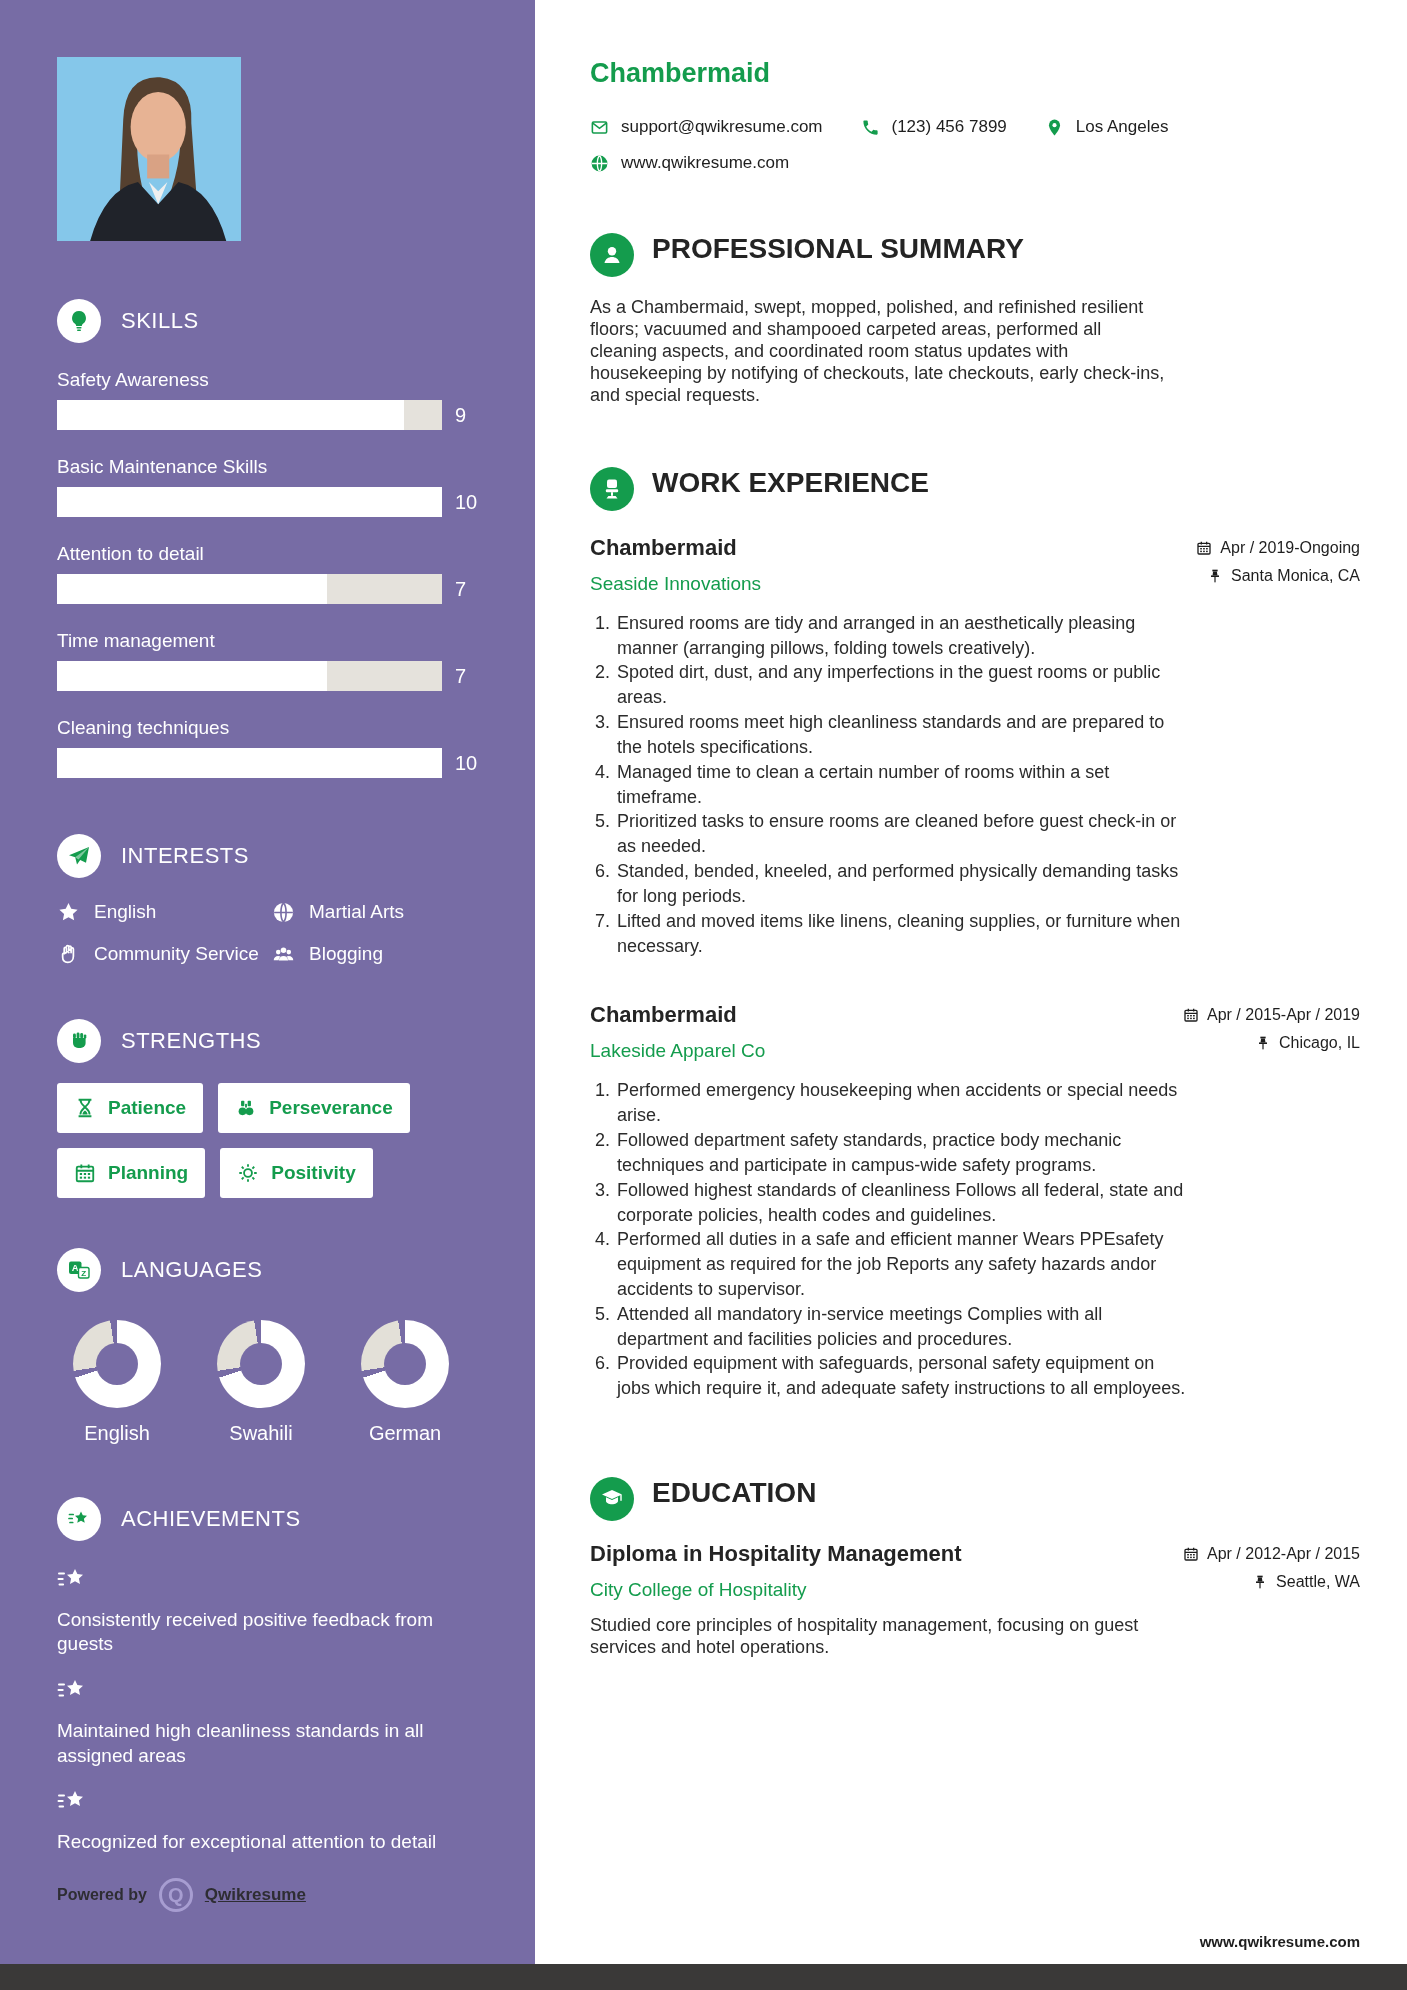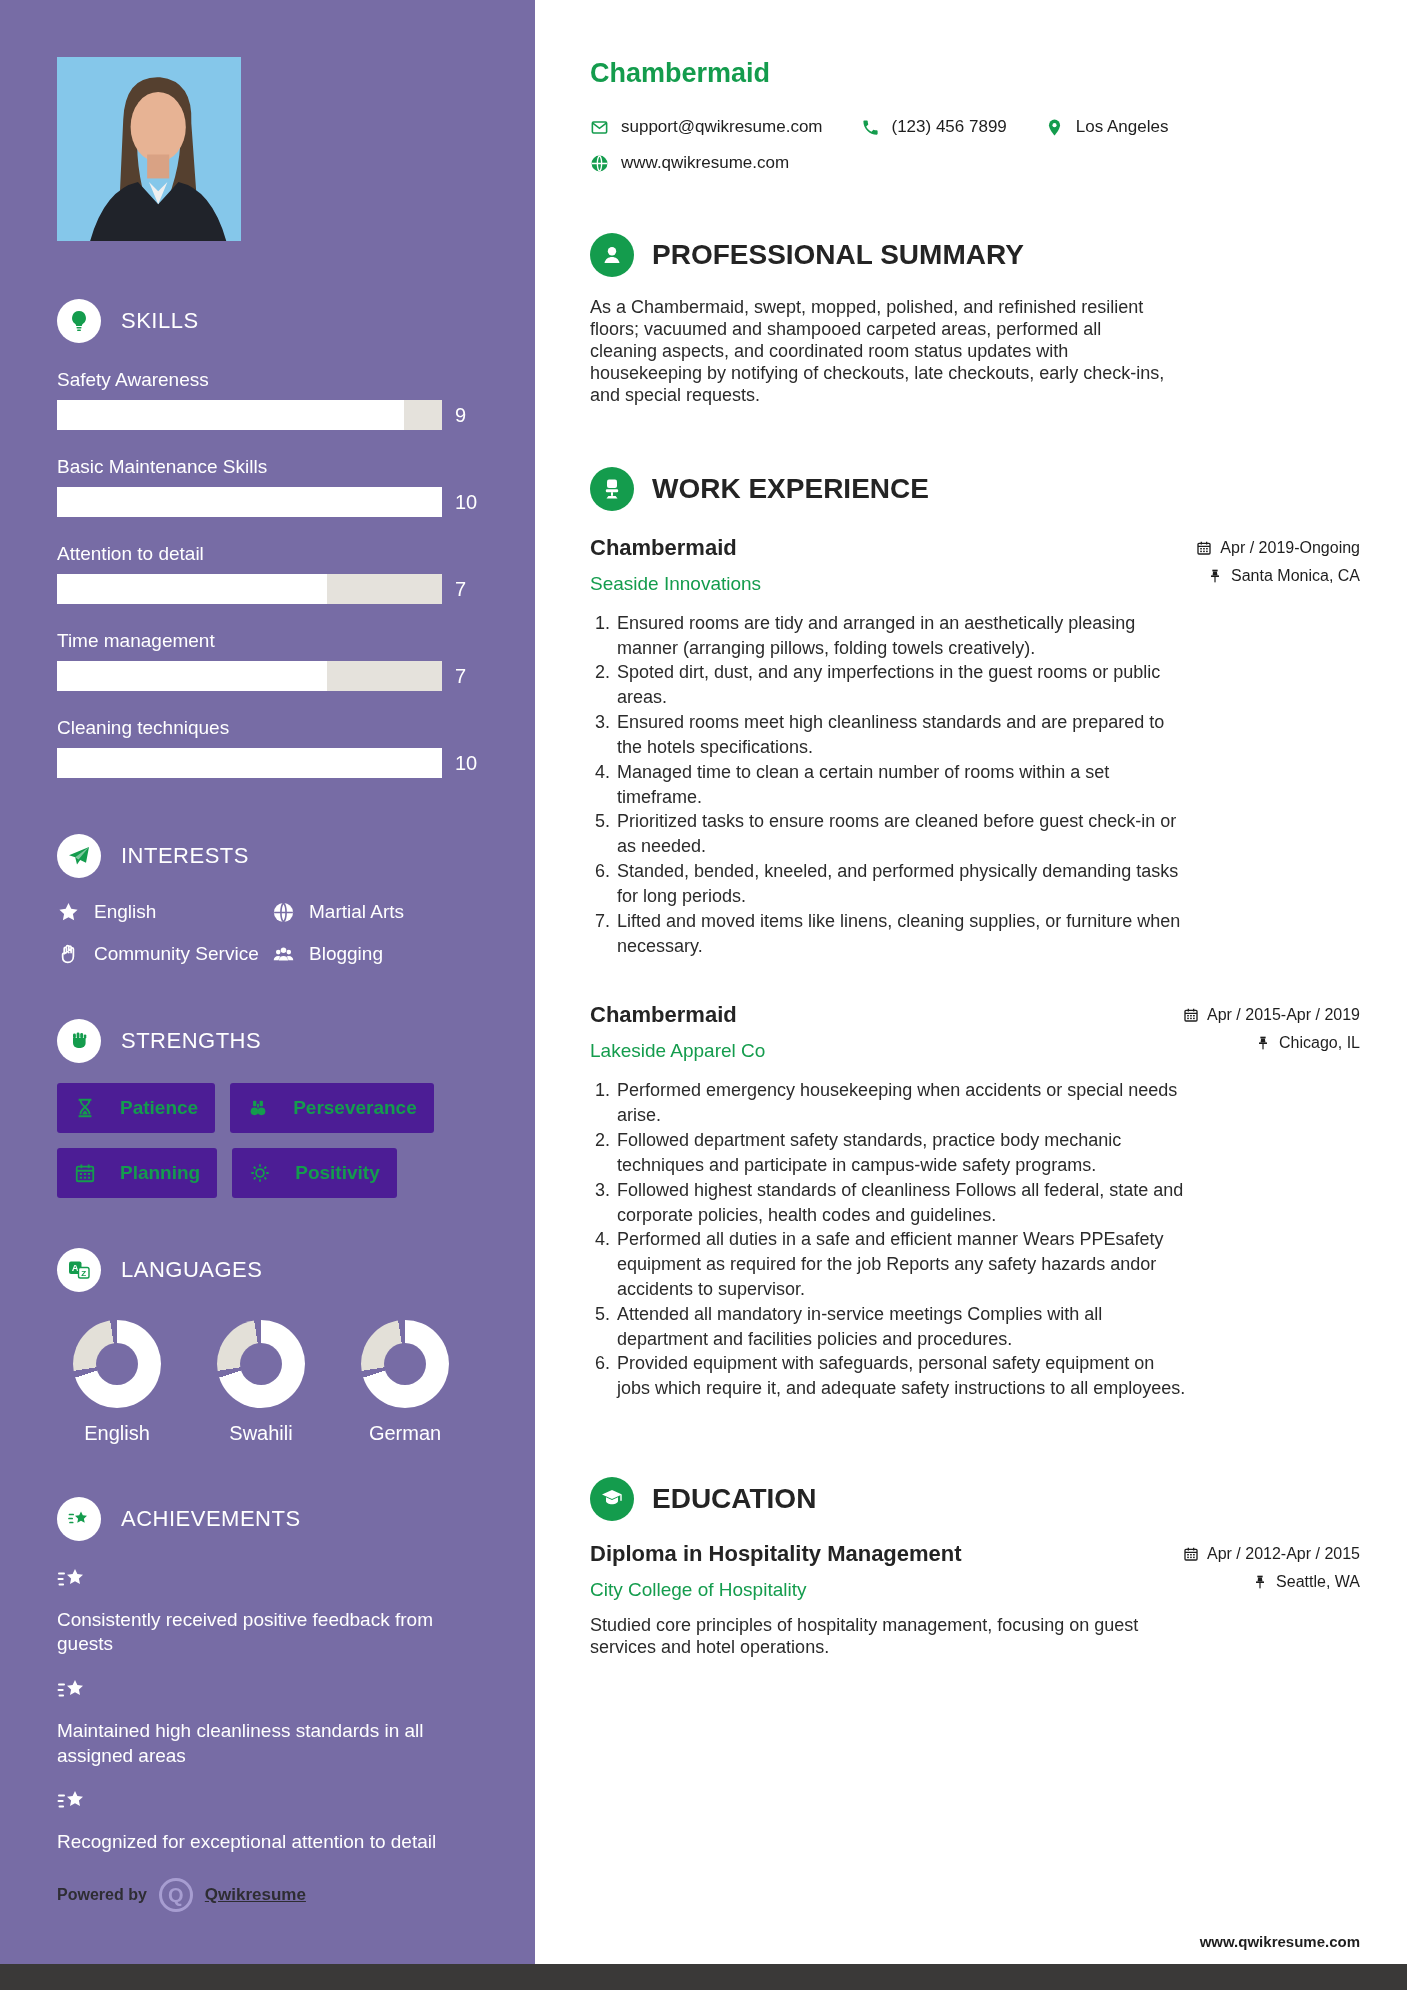--- a/index.html
+++ b/index.html
@@ -30,21 +30,21 @@
   .skill-fill{height:100%;background:#fff;}
   .skill-value{font-size:20px;color:#fff;}
 
   .int-section{margin-top:56px;}
   .int-grid{margin-top:22px;display:grid;grid-template-columns:215px auto;row-gap:18px;}
   .int-item{display:flex;gap:14px;font-size:19px;line-height:1.28;align-items:flex-start;color:#fff;}
   .int-item svg{width:23px;height:23px;flex:0 0 23px;margin-top:1px;color:#fff;}
 
   .str-section{margin-top:52px;}
   .str-grid{margin-top:20px;display:flex;flex-wrap:wrap;gap:15px;max-width:420px;}
-  .str-box{display:inline-flex;align-items:flex-end;gap:24px;background:#4c1d95;color:var(--green);
+  .str-box{display:inline-flex;align-items:flex-end;gap:12px;background:#ffffff;color:var(--green);
            font-size:19px;font-weight:bold;padding:14px 17px;border-radius:3px;}
   .str-box svg{width:22px;height:22px;}
 
   .lang-section{margin-top:50px;}
   .lang-row{margin-top:28px;display:flex;gap:56px;padding-left:16px;}
   .lang-item{display:flex;flex-direction:column;align-items:center;gap:14px;}
   .donut{width:88px;height:88px;border-radius:50%;position:relative;}
   .donut::after{content:"";position:absolute;left:50%;top:50%;width:42px;height:42px;border-radius:50%;
                 background:var(--sidebar);transform:translate(-50%,-50%);}
   .lang-label{font-size:20px;color:#fff;}
@@ -65,21 +65,21 @@
         padding:46px 47px 0 55px;color:var(--dark);}
   .name{font-size:57px;font-weight:bold;letter-spacing:1px;color:#242424;}
   .job-title{margin-top:12px;font-size:27px;font-weight:bold;color:var(--green);}
   .contact-row{margin-top:28px;display:flex;align-items:center;gap:12px;font-size:17px;color:#1e1e1e;}
   .contact-row + .contact-row{margin-top:16px;}
   .contact-row .sep{width:14px;}
   .c-ico{width:19px;height:19px;color:var(--green);display:inline-flex;}
   .c-ico svg{width:19px;height:19px;}
 
   .m-section{margin-top:60px;}
-  .m-heading{display:flex;align-items:center;gap:18px;margin-bottom:20px;}
+  .m-heading{display:flex;gap:18px;margin-bottom:20px;}
   .circle-g{width:44px;height:44px;border-radius:50%;background:var(--green);color:#fff;
             display:flex;align-items:center;justify-content:center;flex:0 0 44px;}
   .circle-g svg{width:24px;height:24px;}
   .m-heading h2{font-size:28px;font-weight:bold;color:#242424;}
 
   .body-text{font-size:18px;line-height:1.22;color:#2b2b2b;max-width:580px;}
 
   .job{margin-top:24px;}
   .job + .job{margin-top:44px;}
   .job-head{display:flex;justify-content:space-between;align-items:flex-start;}

